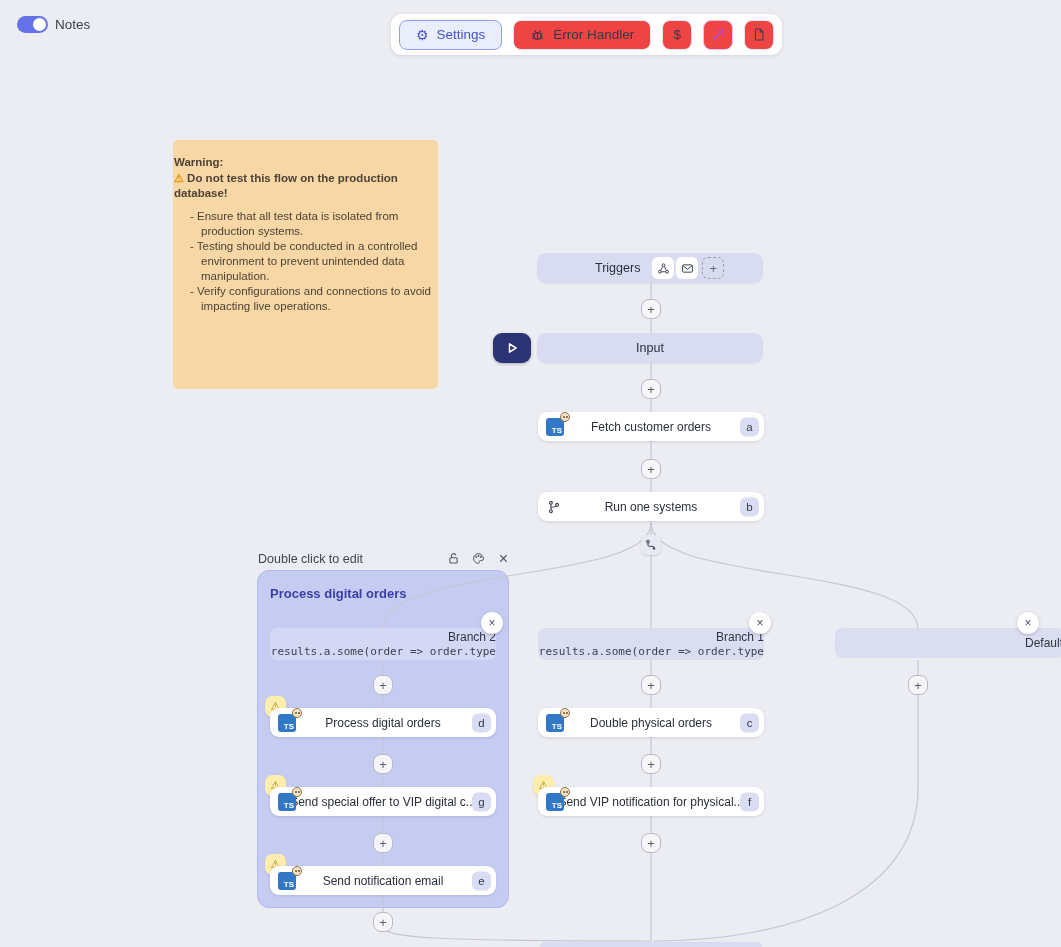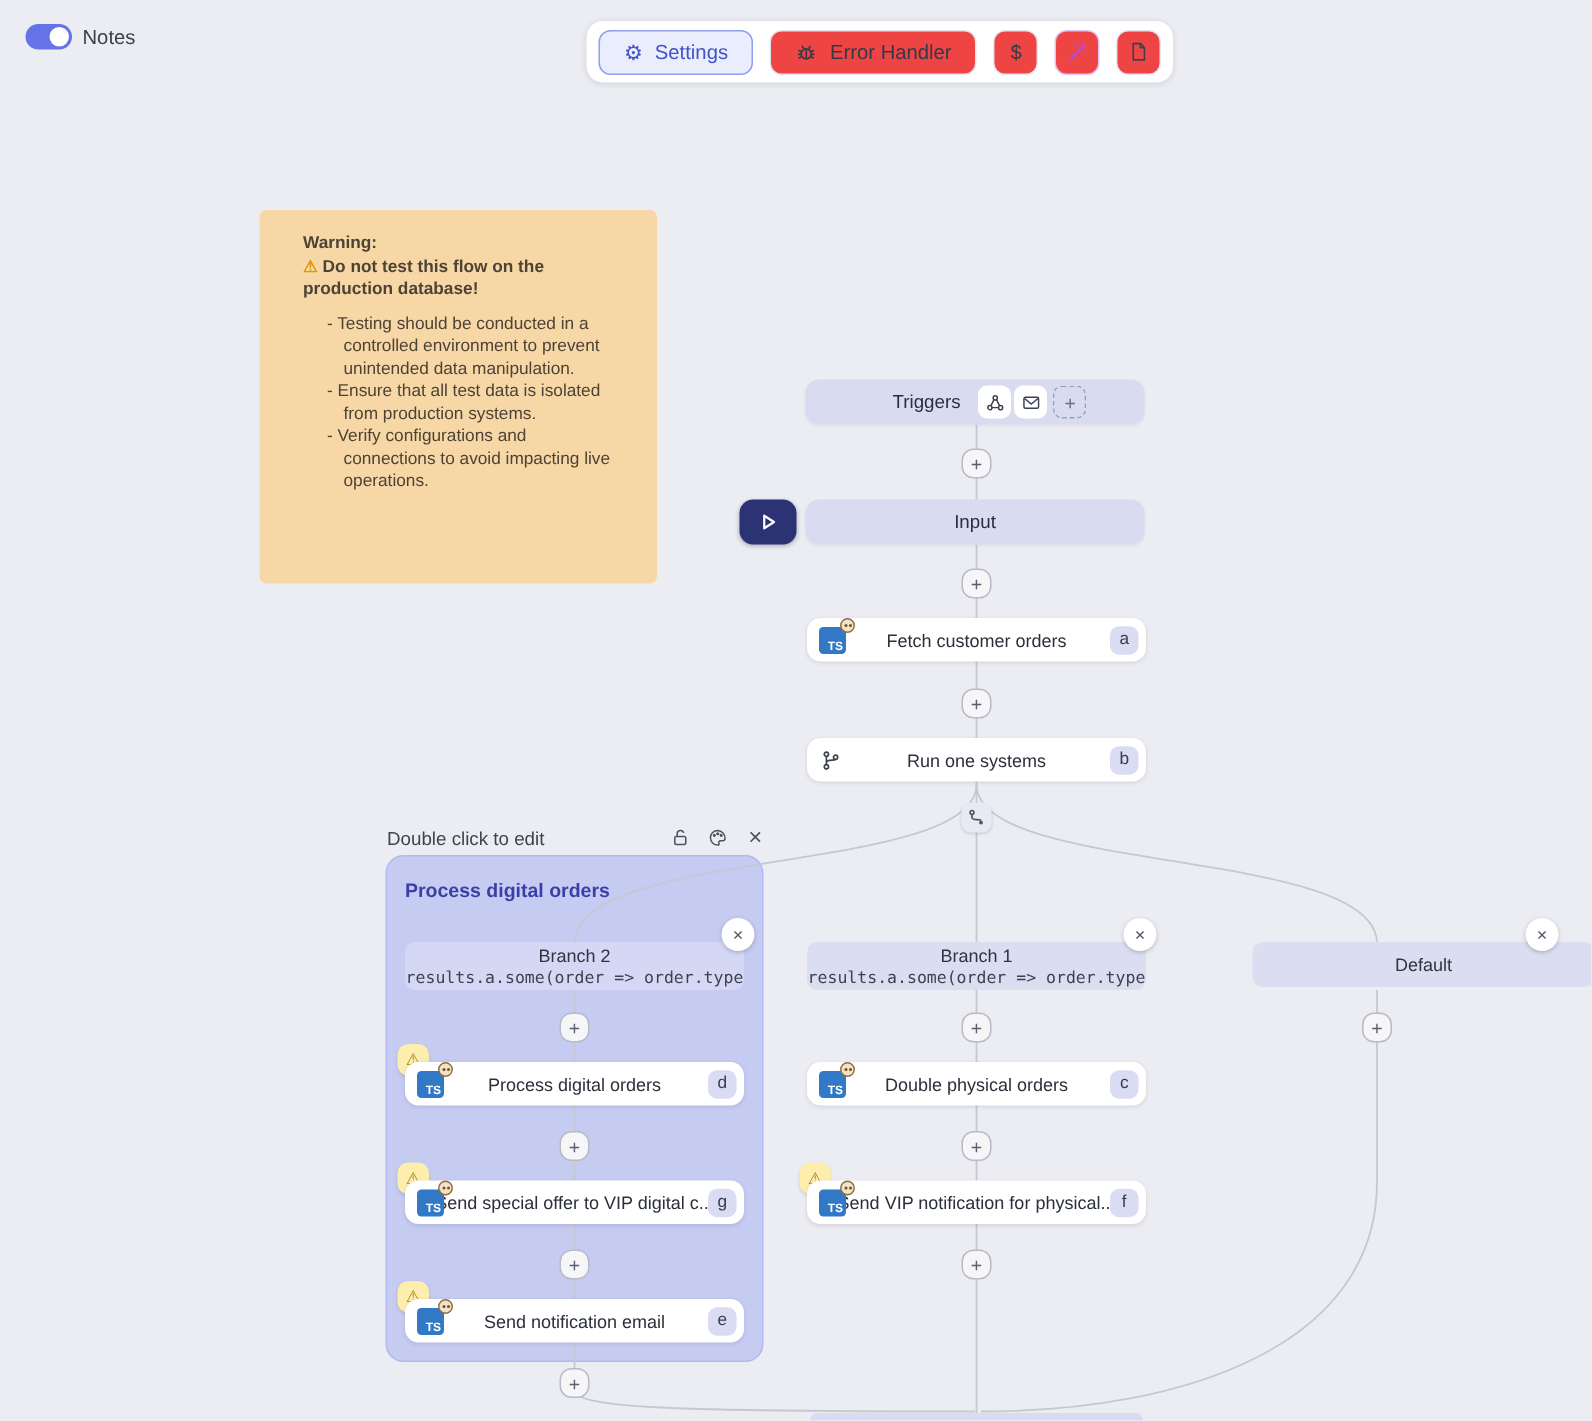--- a/index.html
+++ b/index.html
@@ -15,21 +15,21 @@
     box-shadow:0 1px 4px rgba(25,25,60,.12);display:flex;align-items:center;gap:11px;padding:0 8px;z-index:10;}
   .tb-btn{height:30px;border-radius:8px;border:1px solid #e3e5ec;background:#ef4444;display:flex;align-items:center;
     justify-content:center;gap:8px;font-size:13.5px;color:#333a47;padding:0 16px;cursor:pointer;box-sizing:border-box;}
   .tb-btn.active{background:#e9edfc;border-color:#8e9ff2;color:#4252c7;}
   .tb-btn.sq{width:30px;padding:0;}
   .tb-btn.wand{border-color:#e4c2f5;}
   .gear{font-size:14px;line-height:1;}
 
   
   .note{position:absolute;left:173px;top:140px;width:265px;height:249px;background:#f8d7a7;border-radius:5px;
-    padding:15px 29px;box-sizing:border-box;color:#4c4335;z-index:5;}
+    padding:15px 1px;box-sizing:border-box;color:#4c4335;z-index:5;}
   .note .hd{font-weight:bold;font-size:11.5px;line-height:15.5px;}
   .note .warn-glyph{color:#dd9a06;font-size:11px;}
   .note ul{margin:7px 0 0 0;padding:0 0 0 27px;list-style:none;font-size:11.5px;line-height:15px;}
   .note li{text-indent:-11px;margin:0;}
   .note li::before{content:"-  ";}
 
   
   .wires{position:absolute;left:0;top:0;z-index:2;pointer-events:none;}
 
   
@@ -48,21 +48,21 @@
   .key-badge{position:absolute;right:5px;top:50%;transform:translateY(-50%);width:19px;height:19px;border-radius:6px;
     background:#d9dcf3;color:#363c49;font-size:11.5px;display:flex;align-items:center;justify-content:center;}
   .ts-wrap{position:absolute;left:8px;top:50%;transform:translateY(-50%);width:18px;height:18px;}
   .ts{width:18px;height:18px;background:#3178c6;border-radius:3px;color:#fff;font-weight:bold;font-size:8px;
     display:flex;align-items:flex-end;justify-content:flex-end;padding:0 2px 1px 0;box-sizing:border-box;}
   .emoji-badge{position:absolute;top:-6px;right:-6px;width:10px;height:10px;border-radius:50%;
     background:#f3e2c4;border:1px solid #8f7046;box-sizing:border-box;}
   .emoji-badge::after{content:"";position:absolute;left:2px;top:3px;width:2px;height:2px;border-radius:50%;background:#6d5430;box-shadow:3px 0 0 #6d5430;}
   .node-icon{position:absolute;left:9px;top:50%;transform:translateY(-50%);display:flex;}
 
-  .branch-node{position:absolute;display:flex;flex-direction:column;align-items:center;justify-content:center;
+  .branch-node{position:absolute;display:flex;flex-direction:column;align-items:flex-end;justify-content:center;
     border-radius:7px;box-sizing:border-box;z-index:4;overflow:hidden;}
   .branch-node .bn-name{font-size:12px;color:#2f3540;line-height:14px;}
   .branch-node .bn-code{font-family:"DejaVu Sans Mono",monospace;font-size:11px;color:#3c4250;line-height:15px;white-space:nowrap;}
   .in-group{background:#d5d8f4;}
   .on-canvas{background:#dbdef1;}
 
   .close-btn{position:absolute;width:22px;height:22px;border-radius:50%;background:#fff;box-shadow:0 1px 3px rgba(30,30,60,.25);
     display:flex;align-items:center;justify-content:center;color:#4b5563;font-size:12px;z-index:5;cursor:pointer;}
 
   .plus{position:absolute;width:20px;height:20px;border-radius:8px;background:#f6f6f9;border:1px solid #b8bac6;
@@ -127,22 +127,22 @@
         </svg>
       </span>
     </div>
   </div>
 
   <div class="note">
     <div class="hd">Warning:</div>
     <div class="hd"><span class="warn-glyph">⚠</span>
       <span>Do not test this flow on the production database!</span></div>
     <ul>
+      <li>Ensure that all test data is isolated from production systems.</li>
       <li>Testing should be conducted in a controlled environment to prevent unintended data manipulation.</li>
-      <li>Ensure that all test data is isolated from production systems.</li>
       <li>Verify configurations and connections to avoid impacting live operations.</li>
     </ul>
   </div>
 
   <svg class="wires" width="1061" height="947" viewBox="0 0 1061 947" fill="none" stroke="#c6c7d2" stroke-width="1.2">
     <path d="M651 283 V334"></path>
     <path d="M651 363 V413"></path>
     <path d="M651 441 V493"></path>
     <path d="M651 521 V536"></path>
     <path d="M651 555 V629"></path>

